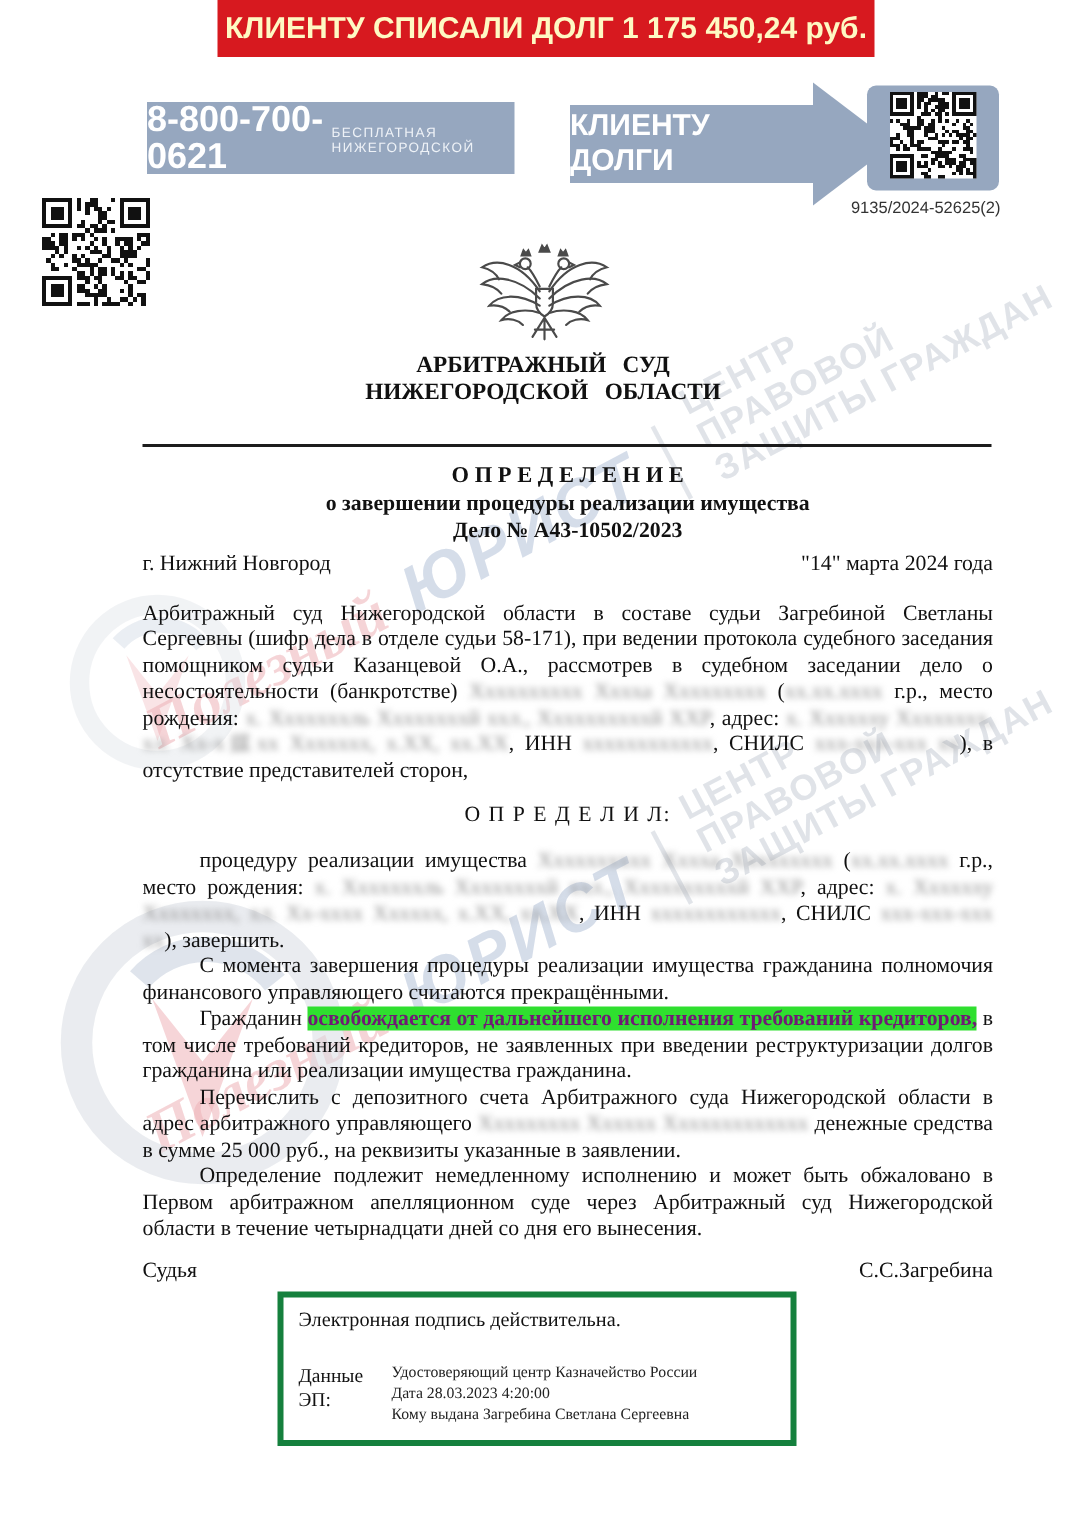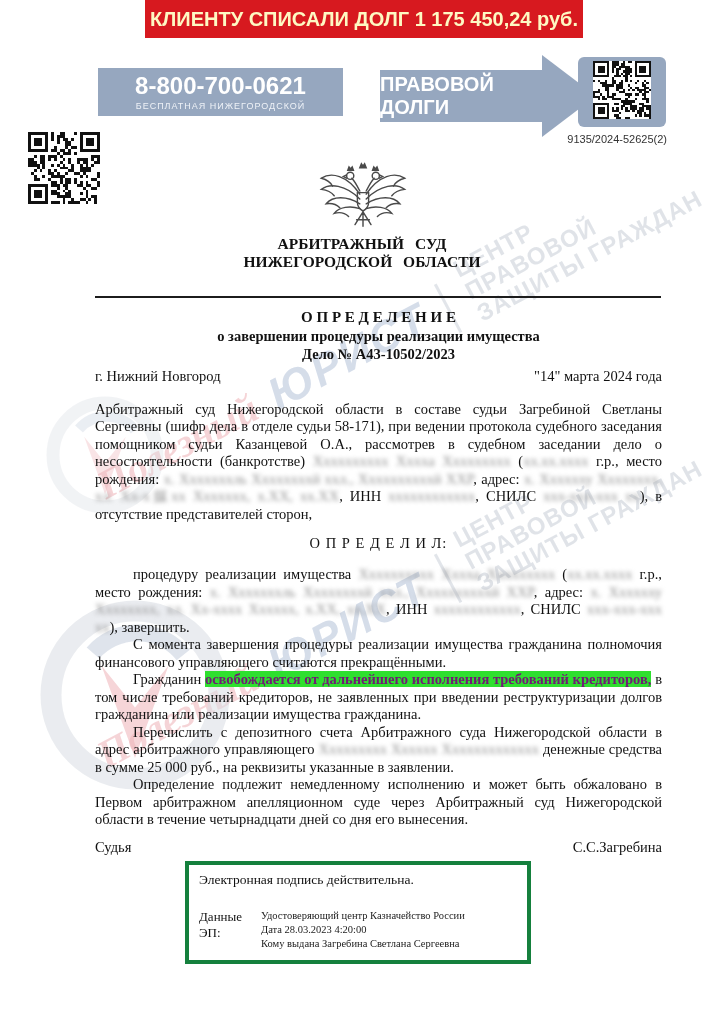--- a/index.html
+++ b/index.html
@@ -14,21 +14,21 @@
   .wm-brand{font-family:"Liberation Sans",sans-serif;font-style:italic;font-weight:bold;font-size:44px;color:#bac7dc;letter-spacing:2px;}
   .wm-bar{font-size:60px;color:#cfd5dd;font-weight:100;}
   .wm-lines{font-family:"Liberation Sans",sans-serif;font-weight:bold;color:#ccd2da;font-size:24px;line-height:1.05;letter-spacing:1px;}
   .wm-circle{position:absolute;opacity:.55;}
 
   
   .banner{left:145px;top:0;width:438px;height:38px;background:#d7191f;color:#fef9c3;
           font-family:"Liberation Sans",sans-serif;font-weight:bold;font-size:20px;
           display:flex;align-items:center;justify-content:center;z-index:3;}
   .phonebox{left:98px;top:68px;width:245px;height:48px;background:#96a7bf;color:#fff;
-          font-family:"Liberation Sans",sans-serif;display:flex;flex-direction:column;
+          font-family:"Liberation Sans",sans-serif;display:flex;flex-direction:row;
           align-items:center;justify-content:center;z-index:3;}
   .phonebox .num{font-size:24px;font-weight:bold;line-height:1.05;}
   .phonebox .sub{font-size:9px;letter-spacing:1px;margin-top:2px;color:#eef2f7;}
   .cta-rect{left:380px;top:70px;width:162px;height:52px;background:#96a7bf;color:#fff;
           font-family:"Liberation Sans",sans-serif;font-weight:bold;font-size:20px;
           display:flex;align-items:center;justify-content:center;z-index:3;}
   .cta-head{left:542px;top:55px;width:0;height:0;border-top:41px solid transparent;
           border-bottom:41px solid transparent;border-left:54px solid #96a7bf;z-index:2;}
   .qr-panel{left:578px;top:57px;width:88px;height:70px;background:#96a7bf;border-radius:6px;
           display:flex;align-items:center;justify-content:center;z-index:3;}
@@ -102,21 +102,21 @@
 <div class="abs banner">
   <span>КЛИЕНТУ СПИСАЛИ ДОЛГ 1 175 450,24 руб.</span>
 </div>
 
 <div class="abs phonebox">
   <div class="num">8-800-700-0621</div>
   <div class="sub">БЕСПЛАТНАЯ НИЖЕГОРОДСКОЙ</div>
 </div>
 
 <div class="abs cta-rect">
-  <span>ПРАВОВОЙ ДОЛГИ</span>
+  <span>КЛИЕНТУ ДОЛГИ</span>
 </div>
 <div class="abs cta-head"></div>
 
 <div class="abs qr-panel">
   <div class="qr-box"><svg viewBox="0 0 25 25" width="58" height="58" shape-rendering="crispEdges">
         <rect width="25" height="25" fill="#fff"></rect>
         <rect x="8" y="0" width="1" height="1" fill="#111"></rect>
         <rect x="9" y="0" width="1" height="1" fill="#111"></rect>
         <rect x="10" y="0" width="1" height="1" fill="#111"></rect>
         <rect x="13" y="0" width="1" height="1" fill="#111"></rect>

